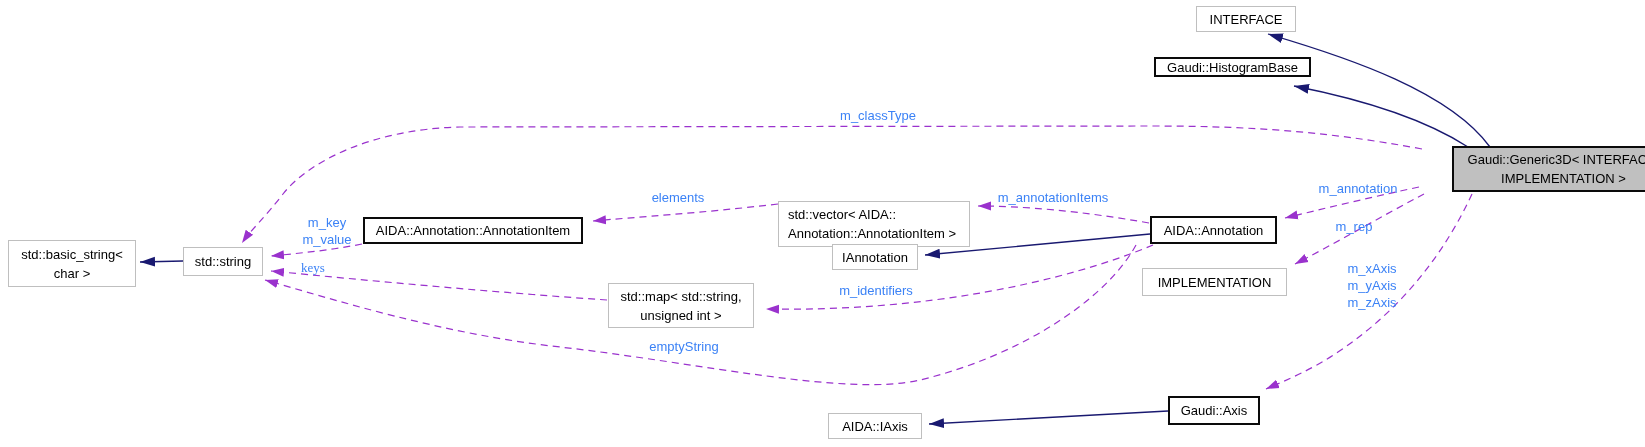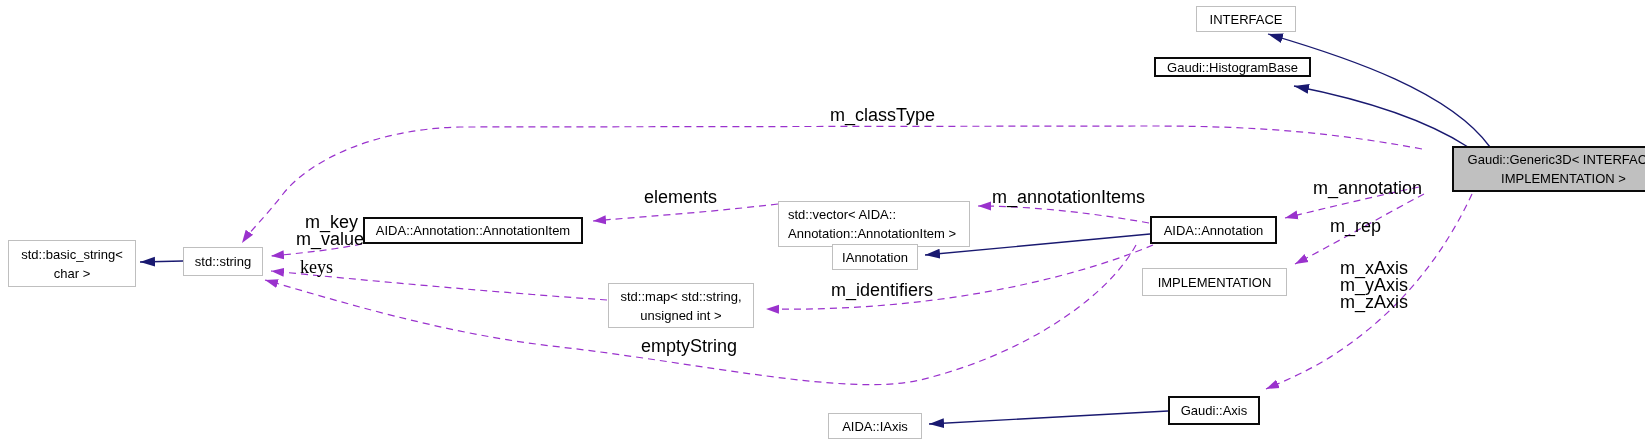--- a/index.html
+++ b/index.html
@@ -18,22 +18,22 @@
     display:flex;align-items:center;justify-content:center;
     font-size:13px;line-height:19px;color:#000;
     text-align:center;white-space:pre-line;
   }
   .node.ext{border:1px solid #bfbfbf;}
   .node.doc{border:2px solid #0a0a0a;}
   .node.current{border:2px solid #0a0a0a;background:#c0c0c0;margin-left:32px;}
   .node.leftalign{justify-content:flex-start;text-align:left;padding-left:9px;margin-top:28px;}
   .edge-label{
     position:absolute;
-    font-size:18px;line-height:17px;color:#000000;
-    text-align:right;white-space:pre-line;
+    font-size:13px;line-height:17px;color:#3b82f6;
+    text-align:center;white-space:pre-line;
   }
 </style>
 </head>
 <body>
 
 <div class="canvas">
 
   <svg class="edges" width="1645" height="447" viewBox="0 0 1645 447" xmlns="http://www.w3.org/2000/svg">
     <defs>
       <marker id="arrow-blue" markerUnits="userSpaceOnUse" markerWidth="16" markerHeight="12" viewBox="0 0 16 12" refX="15" refY="6" orient="auto">

